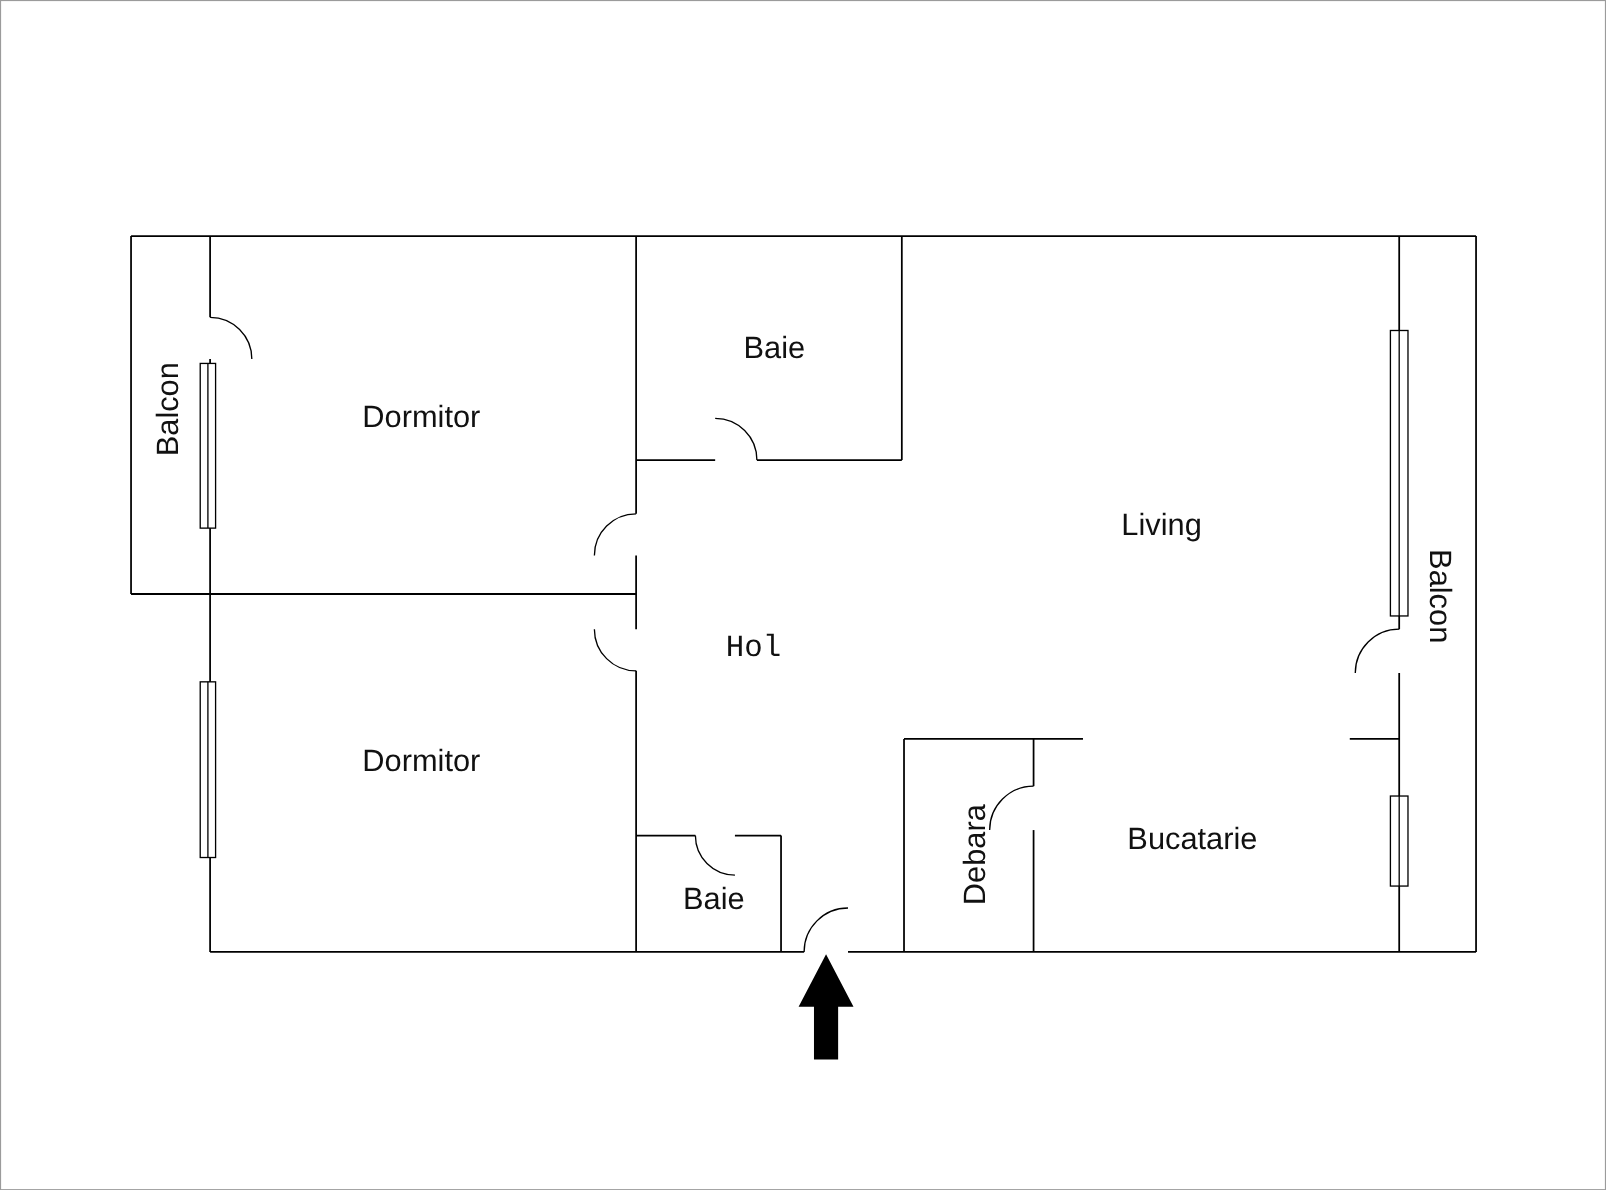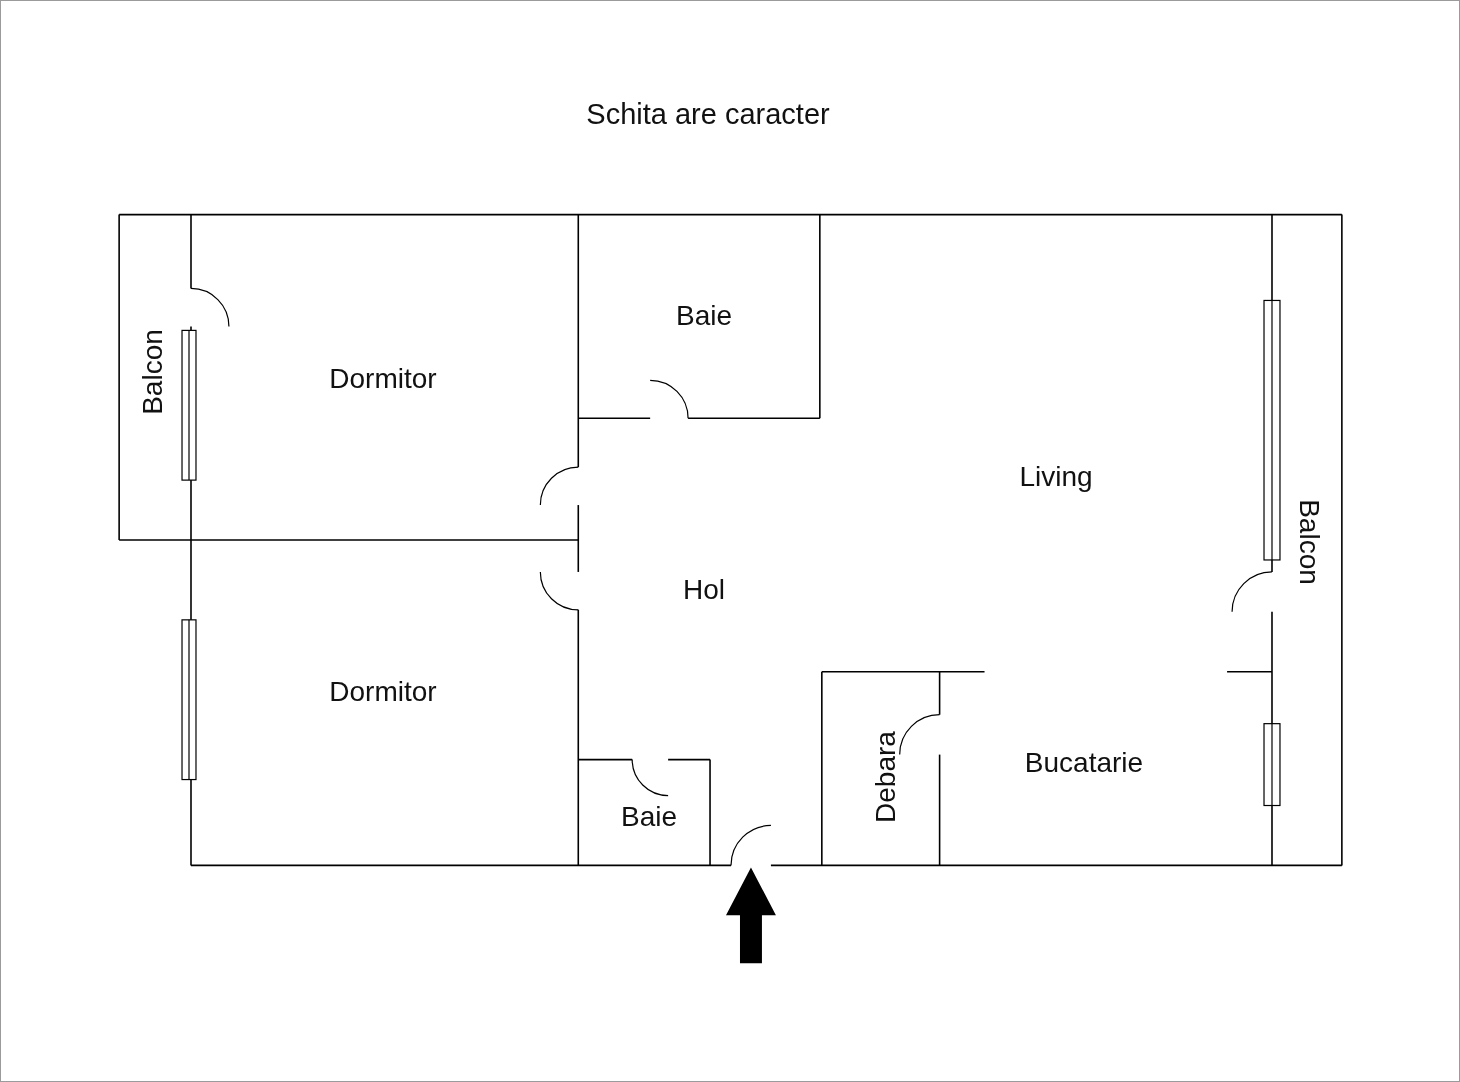--- a/index.html
+++ b/index.html
@@ -35,32 +35,31 @@
     font-size:28px;color:#111;white-space:nowrap;
   }
   .rot-ccw{transform:translate(-50%,-50%) rotate(-90deg);}
   .rot-cw{transform:translate(-50%,-50%) rotate(90deg);}
   
   .pos-balcon-left{left:152px;top:371px;}
   .pos-dormitor-top{left:382px;top:378px;}
   .pos-baie-top{left:703px;top:315px;}
   .pos-living{left:1055px;top:476px;}
   .pos-balcon-right{left:1308px;top:541px;}
-  .pos-hol{left:703px;top:589px;}
+  .pos-hol{left:684px;top:589px;font-family:Liberation Mono, monospace;}
   .pos-dormitor-bottom{left:382px;top:691px;}
   .pos-baie-bottom{left:648px;top:816px;}
   .pos-debara{left:885px;top:776px;}
   .pos-bucatarie{left:1083px;top:762px;}
 </style>
 </head>
 <body>
 
 <div class="canvas">
 
-  <div class="page-title">Schita are caracter</div>
 
   <svg class="plan-svg" viewBox="0 0 1460 1082">
 
     <g>
       <path class="wall" d="M118 214 H1343"></path>
       <path class="wall" d="M118 214 V540"></path>
       <path class="wall" d="M118 540 H578"></path>
       <path class="wall" d="M190 214 V288"></path>
       <path class="wall" d="M190 326 V866"></path>
       <path class="wall" d="M190 866 H731"></path>

